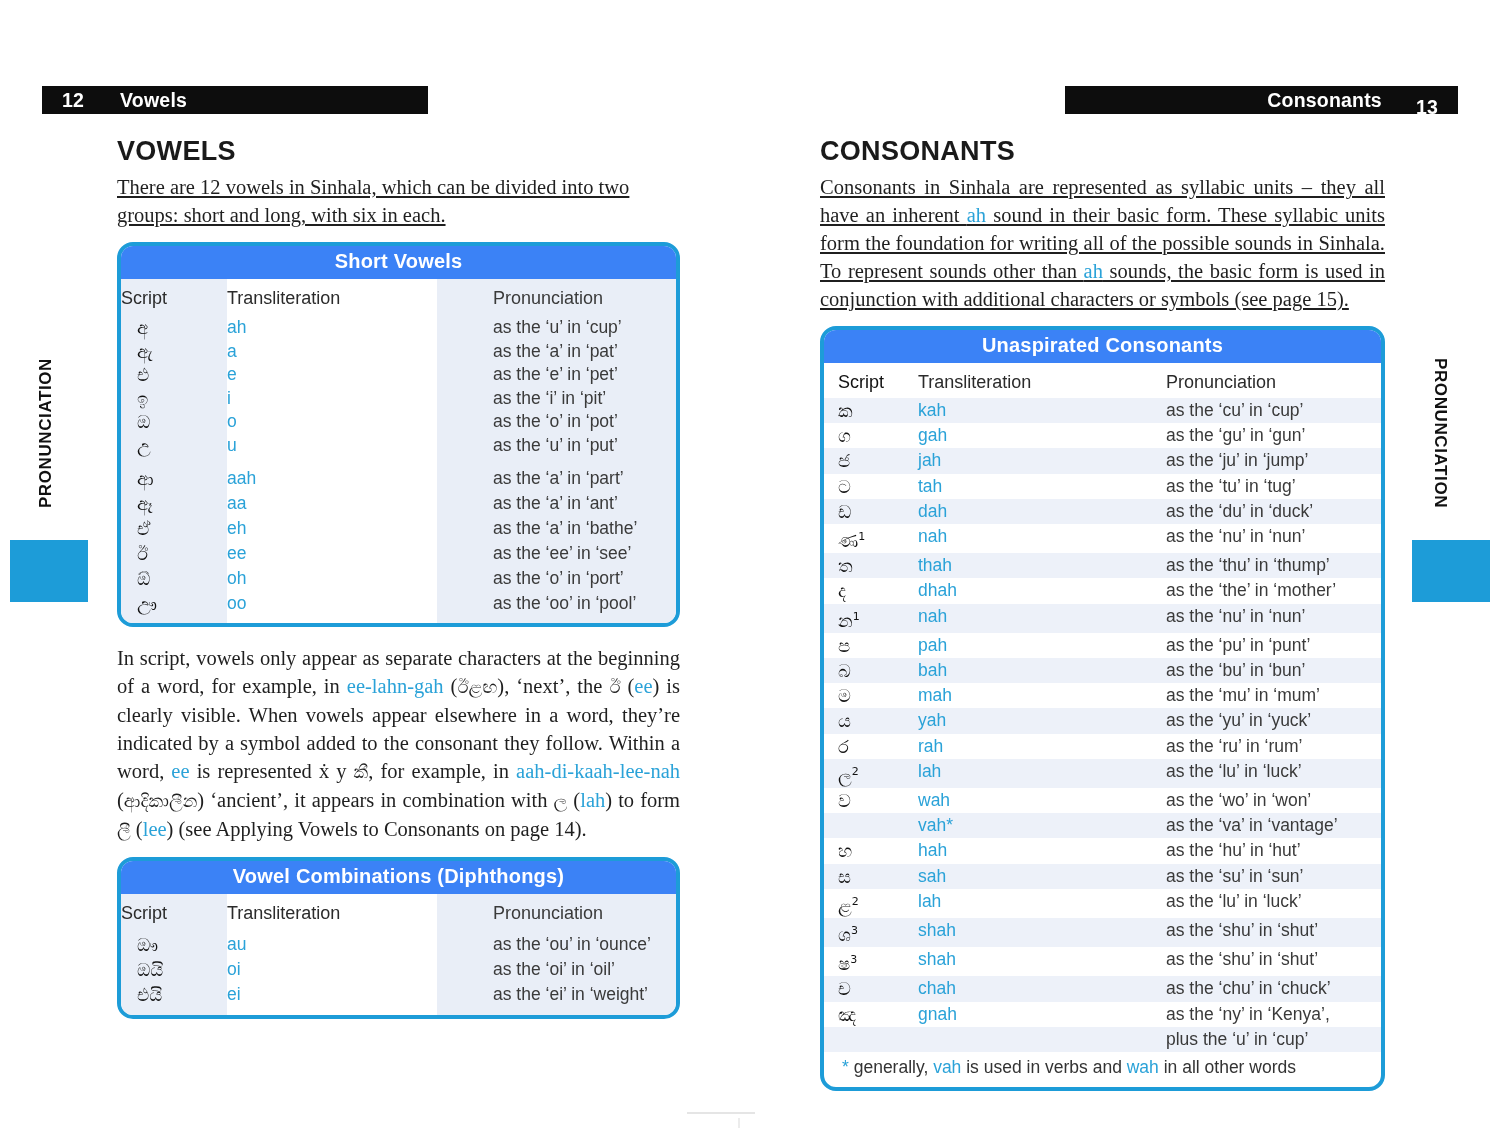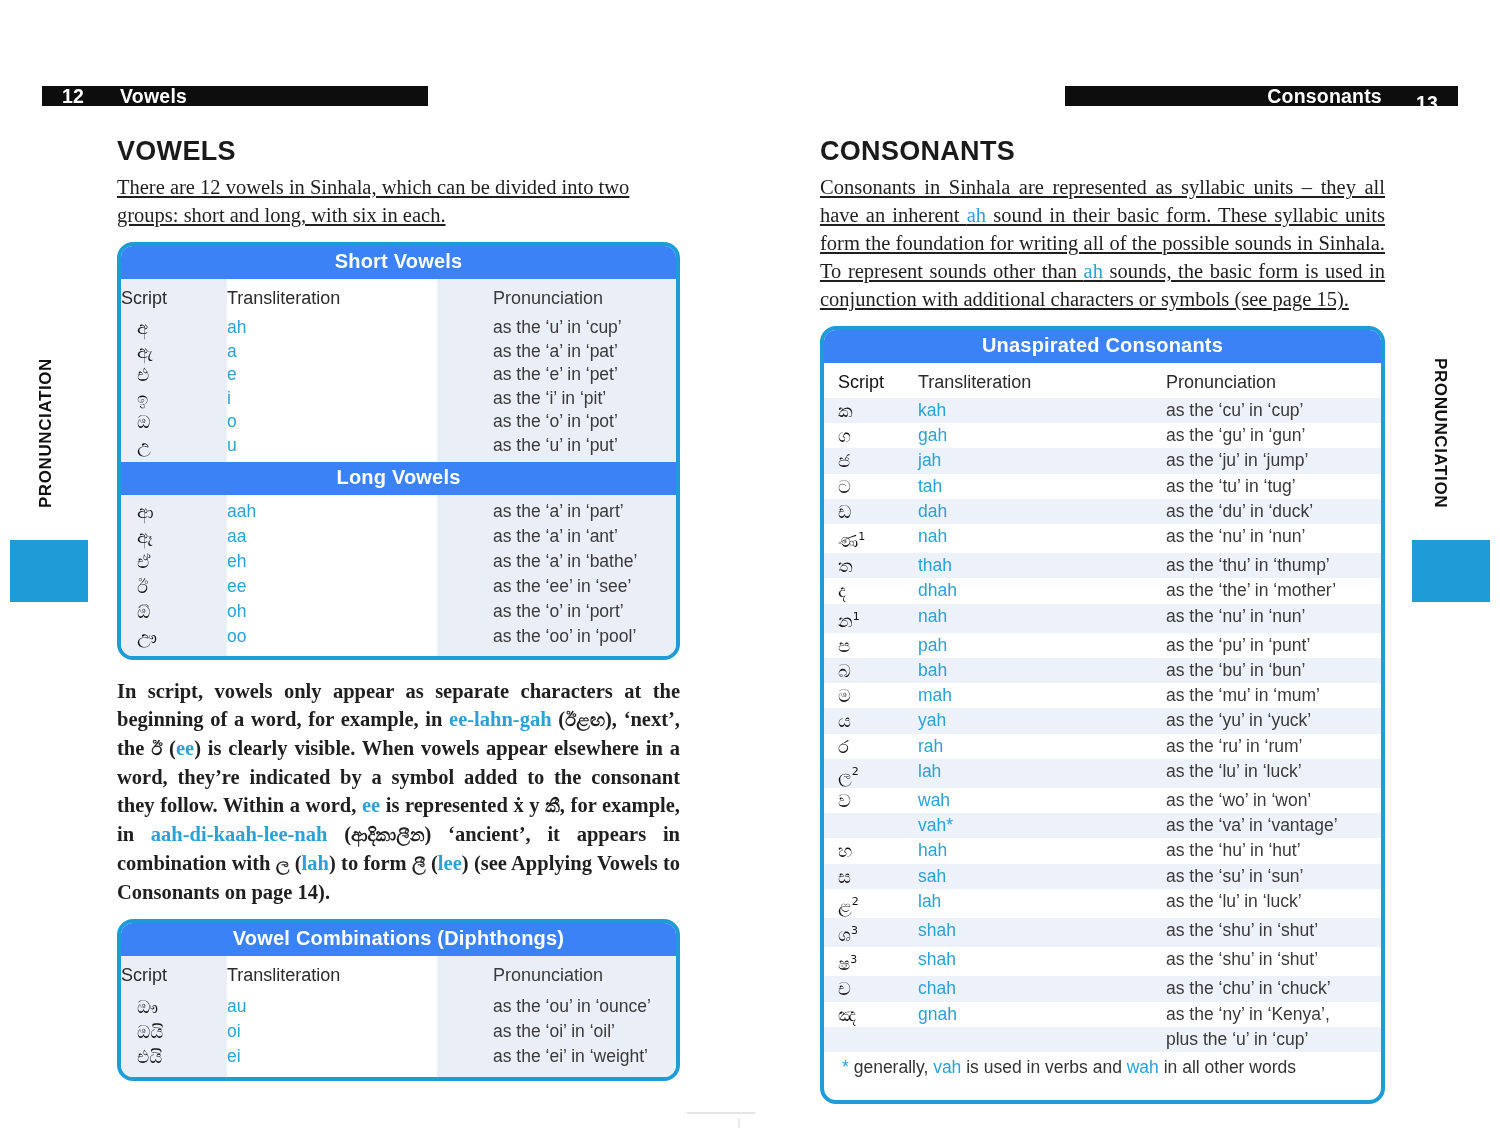--- a/index.html
+++ b/index.html
@@ -1,37 +1,37 @@
 <!DOCTYPE html>
 <html><head>
 <meta charset="utf-8">
 <style>
   html,body{margin:0;padding:0;background:#ffffff;}
   #canvas{position:relative;width:1500px;height:1129px;background:#ffffff;overflow:hidden;
           font-family:"Liberation Sans",sans-serif;color:#1a1a1a;}
 
   
-  .hdr-bar{position:absolute;top:86px;height:20px;background:#0d0d0d;color:#ffffff;
+  .hdr-bar{position:absolute;top:86px;height:28px;background:#0d0d0d;color:#ffffff;
            display:flex;align-items:center;font-weight:bold;font-size:19.5px;letter-spacing:.2px;}
   #hdr-left{left:42px;width:386px;}
   #hdr-left .pg{margin-left:20px;}
   #hdr-left .sec{margin-left:36px;}
   #hdr-right{left:1065px;width:393px;justify-content:flex-end;}
   #hdr-right .sec{margin-right:34px;}
   #hdr-right .pg{margin-right:20px;margin-top:15px;}
 
   
   .page{position:absolute;top:136px;}
   #page-left{left:117px;width:563px;}
   #page-right{left:820px;width:565px;}
   .page-title{font-size:27px;font-weight:bold;line-height:30px;margin:0;letter-spacing:.3px;}
   .serif{font-family:"Liberation Serif",serif;font-size:20.5px;line-height:28px;color:#1f1f1f;}
   .intro{margin:7px 0 0;text-decoration:underline;}
   .just{text-align:justify;}
-  .bodypar{margin:17px 0 0;font-weight:bold;}
+  .bodypar{margin:17px 0 0;}
 
   
   .ptable{border:4px solid #1d9cd8;border-radius:16px;overflow:hidden;background:#fff;margin-top:13px;}
   .t-bar{background:#3b82f6;color:#fff;font-weight:bold;font-size:20px;text-align:center;
          padding:4px 0 6px;letter-spacing:.2px;}
   .t-colhead{display:grid;font-size:18px;color:#2b2b2b;padding:9px 0 5px;}
   .vgrid{grid-template-columns:106px 210px 1fr;}
   .cgrid{grid-template-columns:80px 250px 1fr;}
   .band-bg{background:linear-gradient(90deg,#e9eef7 0 106px,#ffffff 106px 316px,#e9eef7 316px);}
   .row{display:grid;font-size:17.5px;}
@@ -49,21 +49,21 @@
   .vgrid .c-translit{text-align:left;}
   .c-script sup{font-size:11px;}
 
   
   .crows{padding:0 0 2px;}
   .crows .row{line-height:25.2px;}
   .crows .row:nth-child(odd){background:#edf1f9;}
   .cgrid .c-pron,.crows .c-pron{padding-left:12px;}
   .cgrid .c-script{text-align:left;padding-left:14px;}
   .cgrid .c-translit{text-align:left;padding-left:14px;}
-  .footnote{font-size:17.5px;color:#333;padding:3px 0 22px 18px;}
+  .footnote{font-size:17.5px;color:#333;padding:3px 0 9px 18px;}
 
   
   .seg-blue{color:#2aa2d8;}
   .seg-script{font-family:"DejaVu Sans",sans-serif;font-size:18px;}
 
   
   .vtab{position:absolute;font-weight:600;font-size:17px;letter-spacing:.6px;color:#111;
         writing-mode:vertical-rl;}
   #vtab-left{left:36px;top:358px;transform:rotate(180deg);}
   #vtab-right{left:1430px;top:358px;}
@@ -128,21 +128,20 @@
               <span class="c-translit">o</span>
               <span class="c-pron">as the ‘o’ in ‘pot’</span>
             </div>
             <div class="row vgrid">
               <span class="c-script seg-script">උ</span>
               <span class="c-translit">u</span>
               <span class="c-pron">as the ‘u’ in ‘put’</span>
             </div>
           </div>
       </div>
-      <div class="t-bar">Long Vowels</div>
       <div class="band-bg">
         <div class="lrows">
             <div class="row vgrid">
               <span class="c-script seg-script">ආ</span>
               <span class="c-translit">aah</span>
               <span class="c-pron">as the ‘a’ in ‘part’</span>
             </div>
             <div class="row vgrid">
               <span class="c-script seg-script">ඈ</span>
               <span class="c-translit">aa</span>

